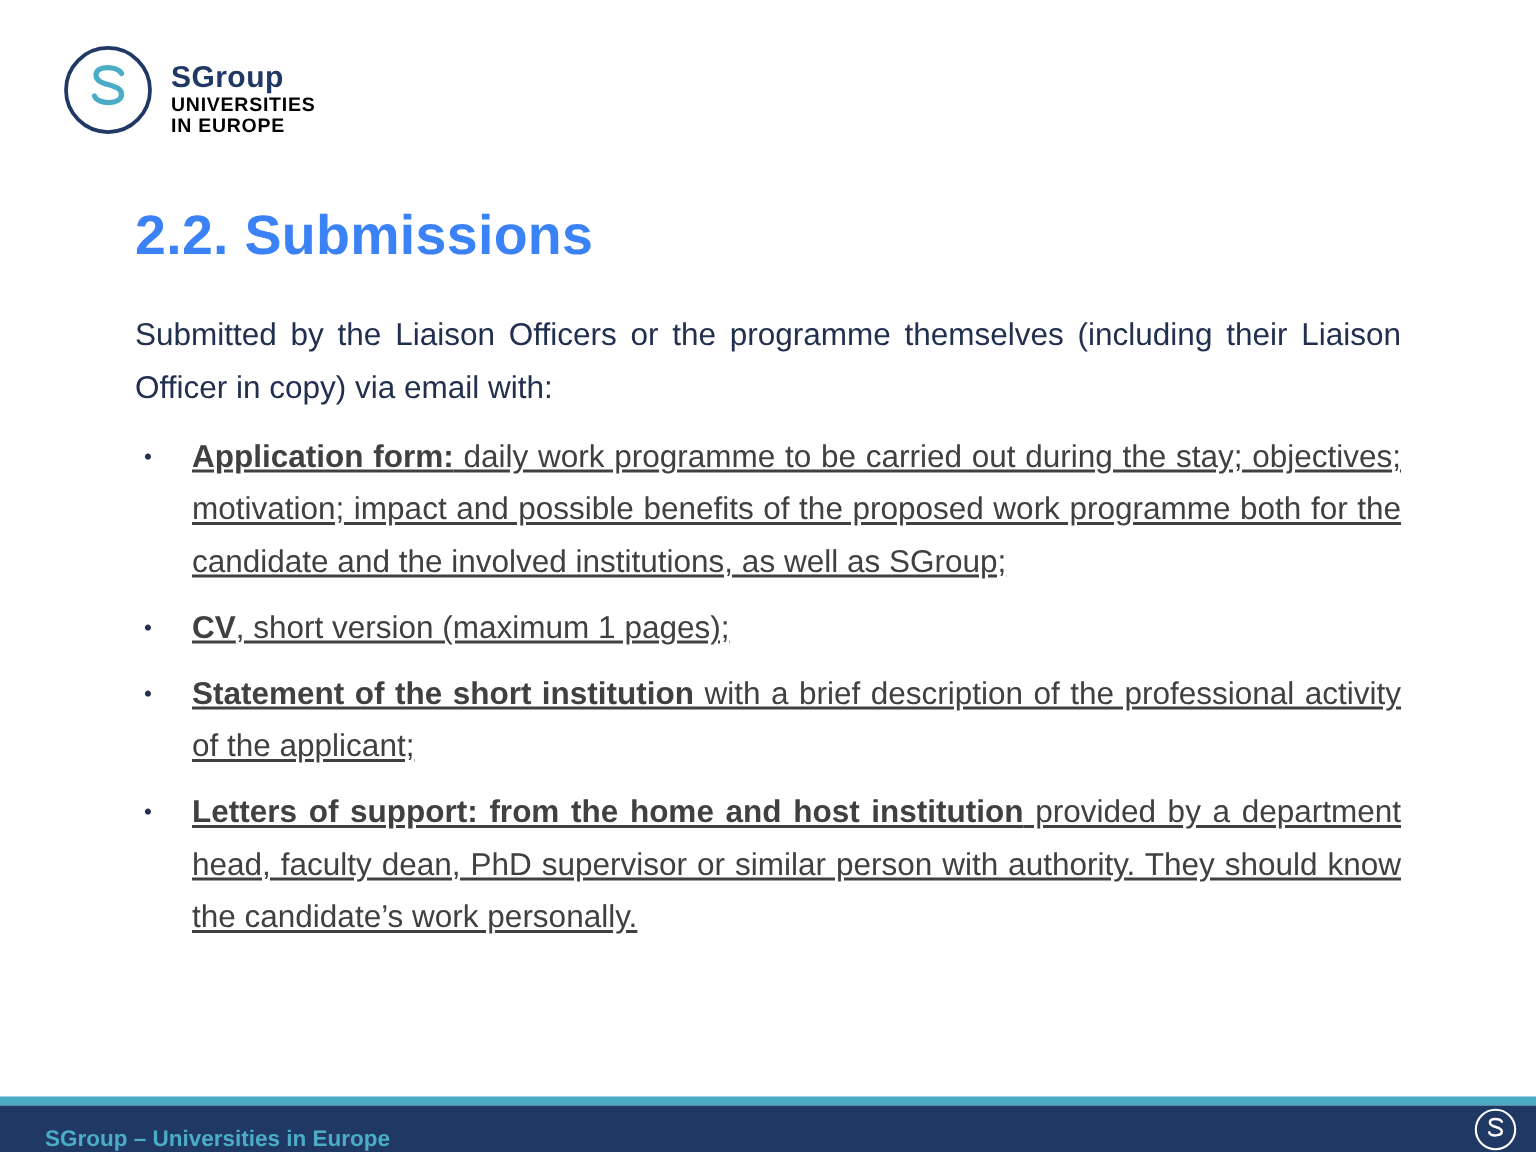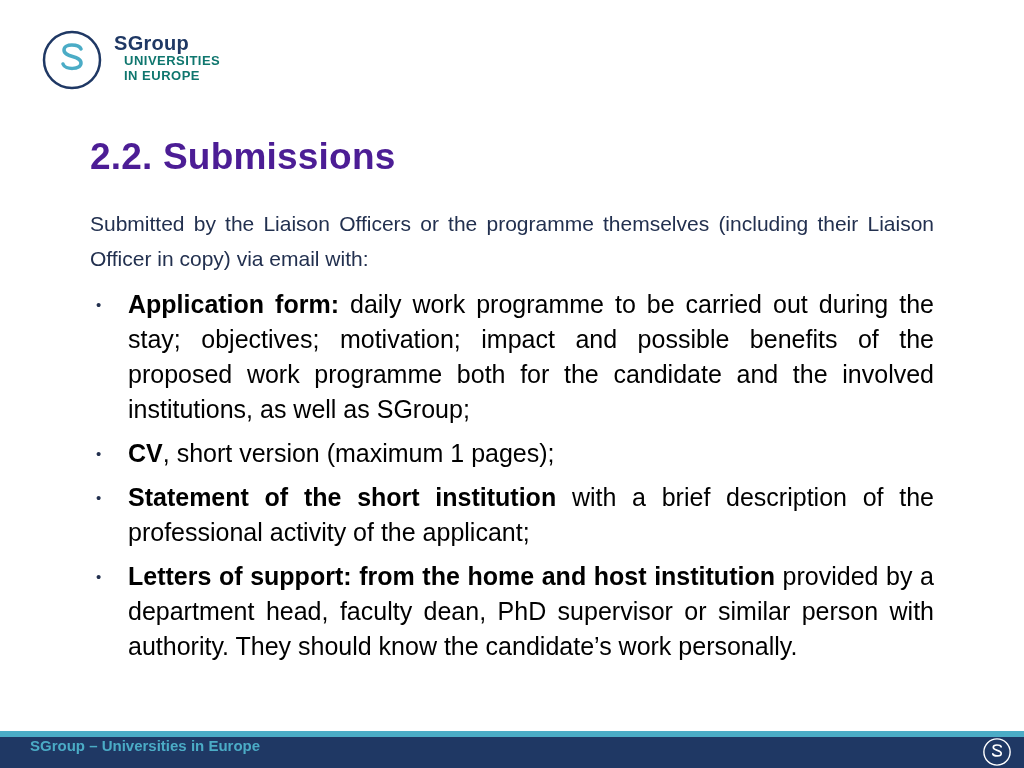--- a/index.html
+++ b/index.html
@@ -6,30 +6,30 @@
   html,body { width:1024px; height:768px; }
   body {
     font-family:"Liberation Sans", sans-serif;
     background:#ffffff;
     position:relative;
     overflow:hidden;
   }
   .slide { position:absolute; inset:0; background:#ffffff; }
 
   
-  .logo { position:absolute; top:28px; left:40px; display:flex; align-items:flex-start; gap:10px; }
+  .logo { position:absolute; top:28px; left:40px; display:flex; align-items:flex-end; gap:10px; }
   .logo-icon svg { width:64px; height:64px; display:block; }
   .logo-text { display:flex; flex-direction:column; line-height:1.12; padding-top:4px; }
   .logo-title { color:#1f3864; font-weight:bold; font-size:20px; letter-spacing:0.3px; }
-  .logo-sub   { color:#0f766e; font-weight:bold; font-size:13px; letter-spacing:0.5px;margin-left:10px; }
+  .logo-sub   { color:#000000; font-weight:bold; font-size:13px; letter-spacing:0.5px; }
 
   
   .content { position:absolute; left:90px; right:90px; top:136px; color:#22304f; }
   .heading {
-    color:#4c1d95;
+    color:#3b82f6;
     font-size:37px;
     font-weight:bold;
     letter-spacing:0.2px;
     margin-bottom:28px;
   }
   .intro {
     font-size:21px;
     line-height:35px;
     text-align:justify;
     color:#22304f;
@@ -40,36 +40,37 @@
   .marker {
     flex:0 0 38px;
     width:38px;
     font-size:15px;
     line-height:35px;
     padding-left:6px;
     color:#22304f;
   }
   .btext {
     flex:1;
-    font-size:25px;
+    font-size:21px;
     line-height:35px;
     text-align:justify;
-    color:#000000;
+    color:#404040;
+    text-decoration:underline;
   }
   .btext b { font-weight:bold; }
 
   
   .footer-accent {
     position:absolute; left:0; right:0; bottom:31px; height:6px;
     background:#4bacc6;
   }
   .footer-bar {
     position:absolute; left:0; right:0; bottom:0; height:31px;
     background:#1f3864;
-    display:flex; align-items:flex-start; justify-content:space-between;
+    display:flex; align-items:flex-end; justify-content:space-between;
     padding:0 12px 0 30px;
   }
   .footer-text { color:#4bacc6; font-size:15px; font-weight:bold; }
   .footer-logo svg { width:30px; height:30px; display:block; }
 </style>
 </head>
 <body>
 
 <div class="slide">
 

